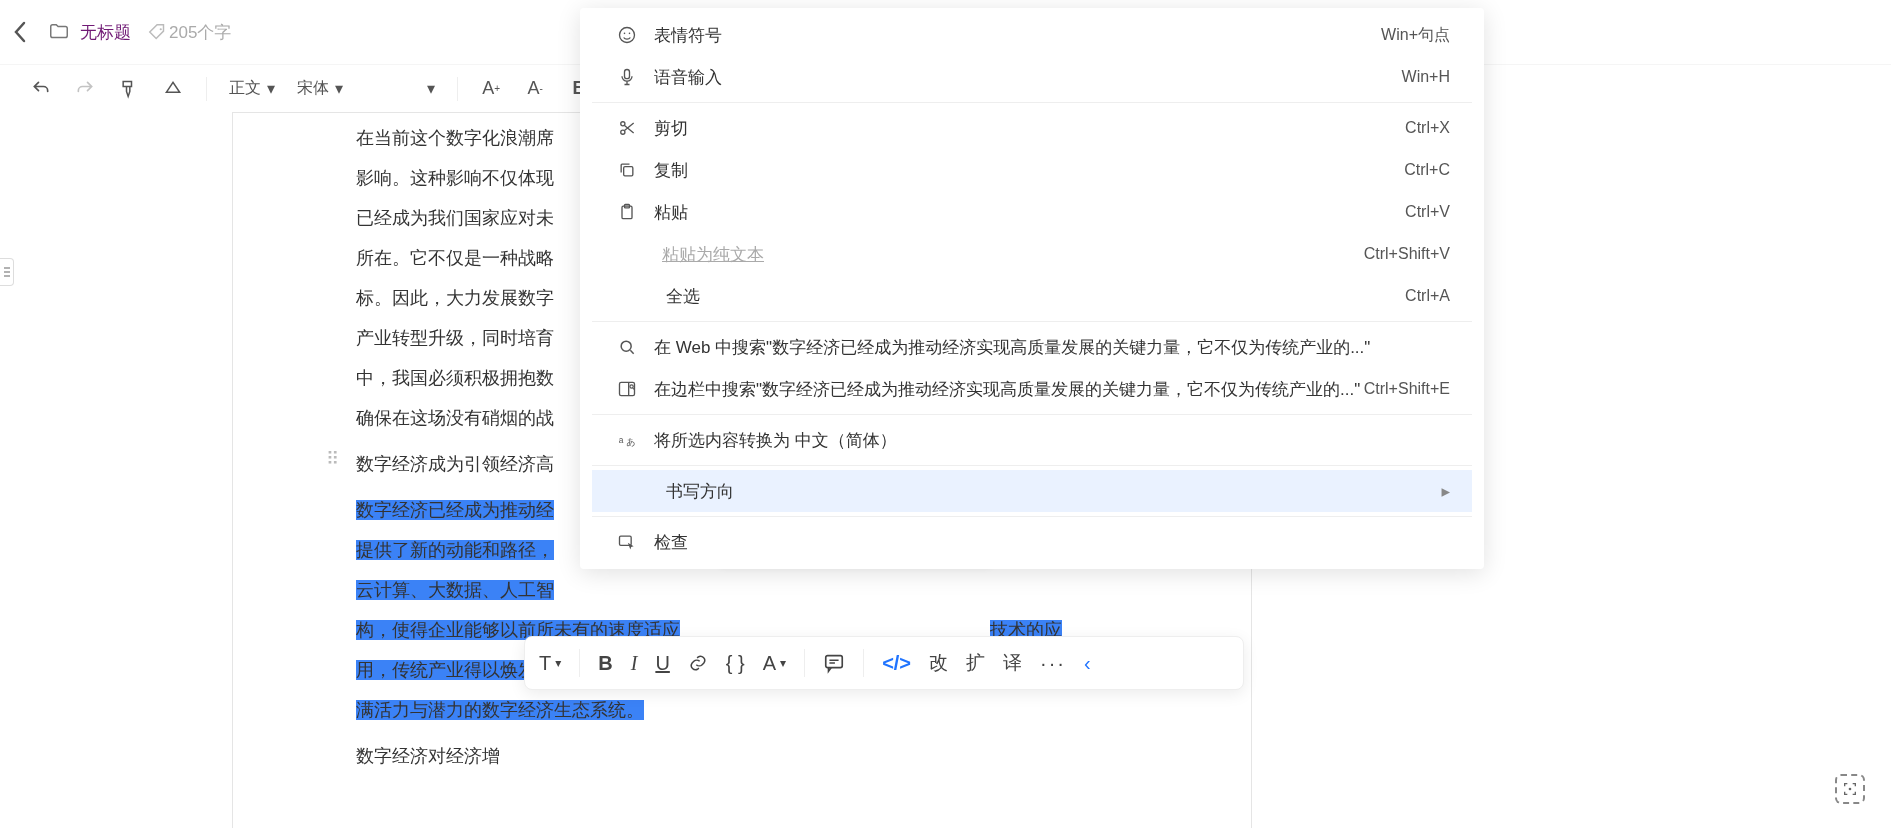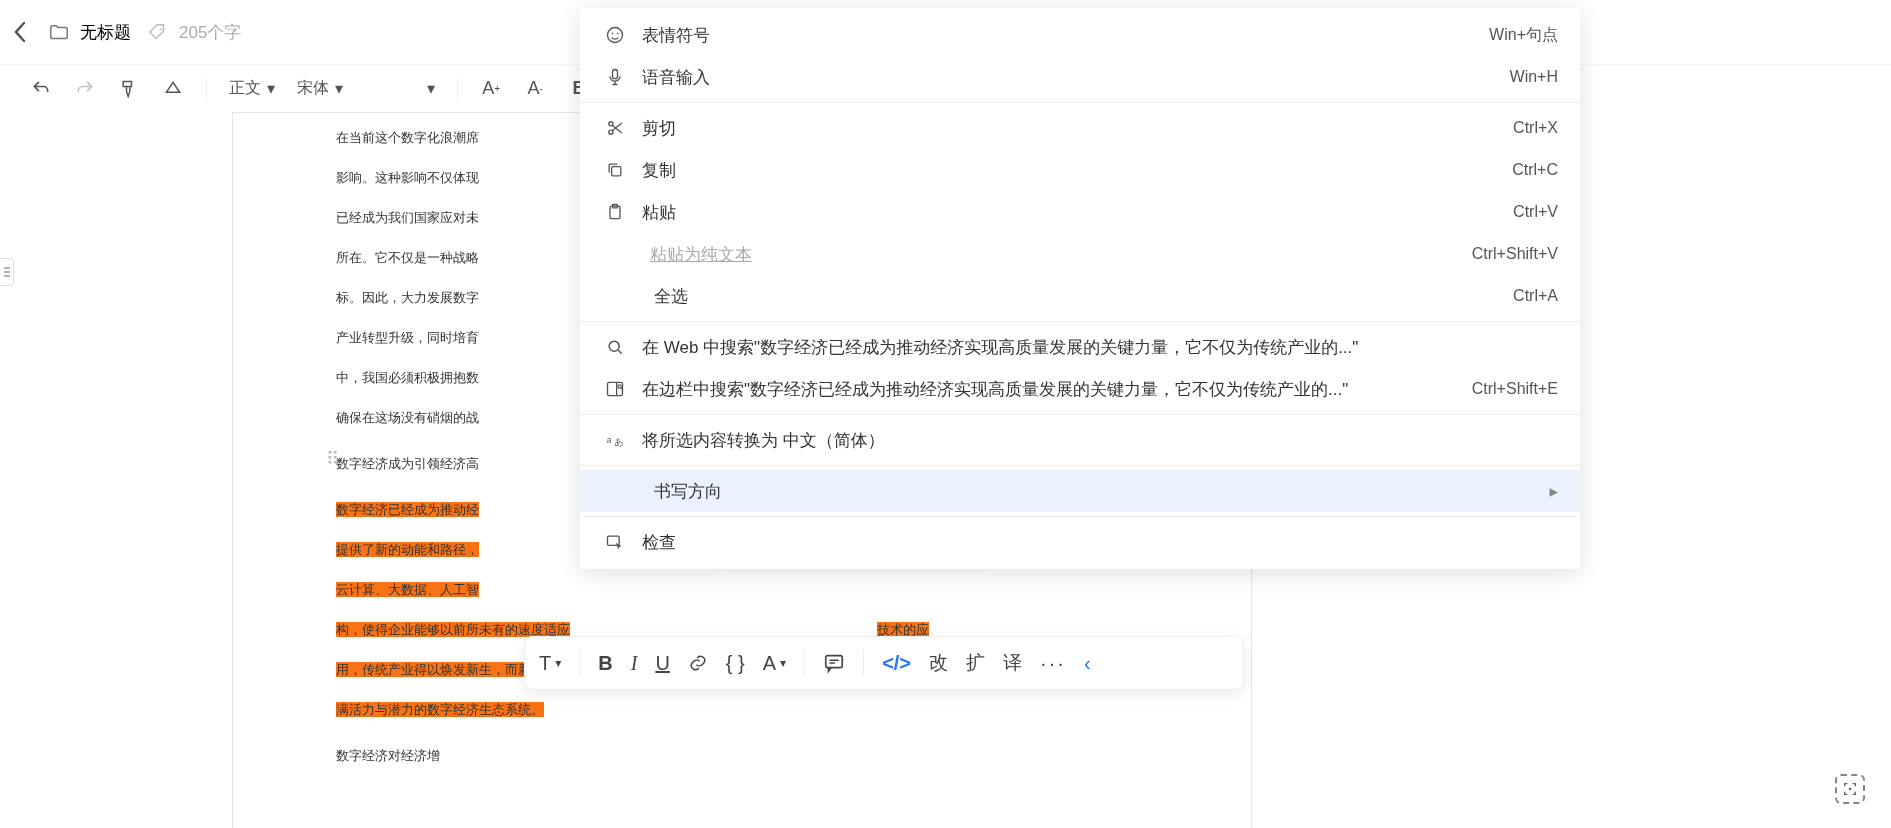--- a/index.html
+++ b/index.html
@@ -1,34 +1,34 @@
 <!DOCTYPE html>
 <html><head>
 <meta charset="utf-8">
 <style>
 *{margin:0;padding:0;box-sizing:border-box;font-family:"Microsoft YaHei","PingFang SC",sans-serif}
 body{width:1891px;height:828px;background:#fff;overflow:hidden;position:relative;color:#333}
 .top-bar{height:64px;display:flex;align-items:center;padding:0 8px;gap:16px}
 .back-btn{width:24px;height:24px;display:flex;align-items:center;justify-content:center;color:#555}
-.doc-title-grp{display:flex;align-items:flex-end;gap:10px;color:#000000;font-size:17px}
-.word-count-grp{display:flex;align-items:center;gap:10px;color:#aaa;font-size:17px}
+.doc-title-grp{display:flex;align-items:flex-start;gap:10px;color:#701a75;font-size:17px}
+.word-count-grp{display:flex;align-items:center;color:#aaa;font-size:17px}
 .toolbar{height:48px;display:flex;align-items:center;padding:0 30px;gap:22px;color:#555;border-top:1px solid #f5f5f5}
 .tb-icon{width:22px;height:22px;display:flex;align-items:center;justify-content:center}
 .tb-sel{display:flex;align-items:center;gap:6px;font-size:16px}
 .tb-div{width:1px;height:24px;background:#eee}
 .left-handle{position:absolute;left:0;top:258px;width:14px;height:28px;border:1px solid #ddd;border-left:none;border-radius:0 4px 4px 0;display:flex;align-items:center;justify-content:center;color:#999;background:#fff}
 .page{position:absolute;left:232px;top:112px;width:1020px;height:720px;background:#fff;border:1px solid #e5e5e5}
-.body-text{position:absolute;left:336px;top:118px;width:770px;font-size:13px;line-height:40px;color:#333}
+.body-text{position:absolute;left:356px;top:118px;width:770px;font-size:18px;line-height:40px;color:#333}
 .body-text .p{margin-bottom:0}
 .sec-title{color:#333}
-.sel{background:#f97316}
+.sel{background:#3b82f6}
 .drag-dots{position:absolute;left:326px;top:448px;color:#bbb;font-size:18px;letter-spacing:2px}
 .ai-bar{position:absolute;left:718px;top:526px;height:40px;background:#fff;border:1px solid #e0e0e0;border-radius:6px;display:flex;align-items:center;padding:0 14px;gap:14px;font-size:18px;color:#444;box-shadow:0 2px 6px rgba(0,0,0,.06)}
 .ai-bar .close{position:absolute;right:-10px;top:-10px;width:18px;height:18px;border-radius:50%;background:#f0f0f0;font-size:11px;display:flex;align-items:center;justify-content:center;color:#888}
-.context-menu{position:absolute;left:580px;top:8px;width:1000px;background:#fff;box-shadow:0 4px 24px rgba(0,0,0,.12);border-radius:4px;padding:6px 0;z-index:50}
+.context-menu{position:absolute;left:580px;top:8px;width:904px;background:#fff;box-shadow:0 4px 24px rgba(0,0,0,.12);border-radius:4px;padding:6px 12px;z-index:50}
 .cm-item{height:42px;display:flex;align-items:center;padding:0 22px;font-size:17px;color:#333}
 .cm-item.hl{background:#eaf2ff}
 .cm-item.disabled{color:#aaa}
 .cm-icon{width:26px;display:flex;align-items:center;justify-content:center;margin-right:14px;color:#555}
 .cm-label{flex:1;white-space:nowrap;overflow:hidden;text-overflow:ellipsis}
 .cm-short{color:#555;font-size:16px}
 .cm-arrow{color:#888;margin-left:10px}
 .cm-sep{height:1px;background:#eee;margin:4px 0}
 .float-tb{position:absolute;left:524px;top:636px;height:54px;width:720px;background:#fff;border:1px solid #eee;border-radius:8px;box-shadow:0 4px 16px rgba(0,0,0,.08);display:flex;align-items:center;padding:0 14px;gap:18px}
 .ft-div{width:1px;height:28px;background:#eee}

